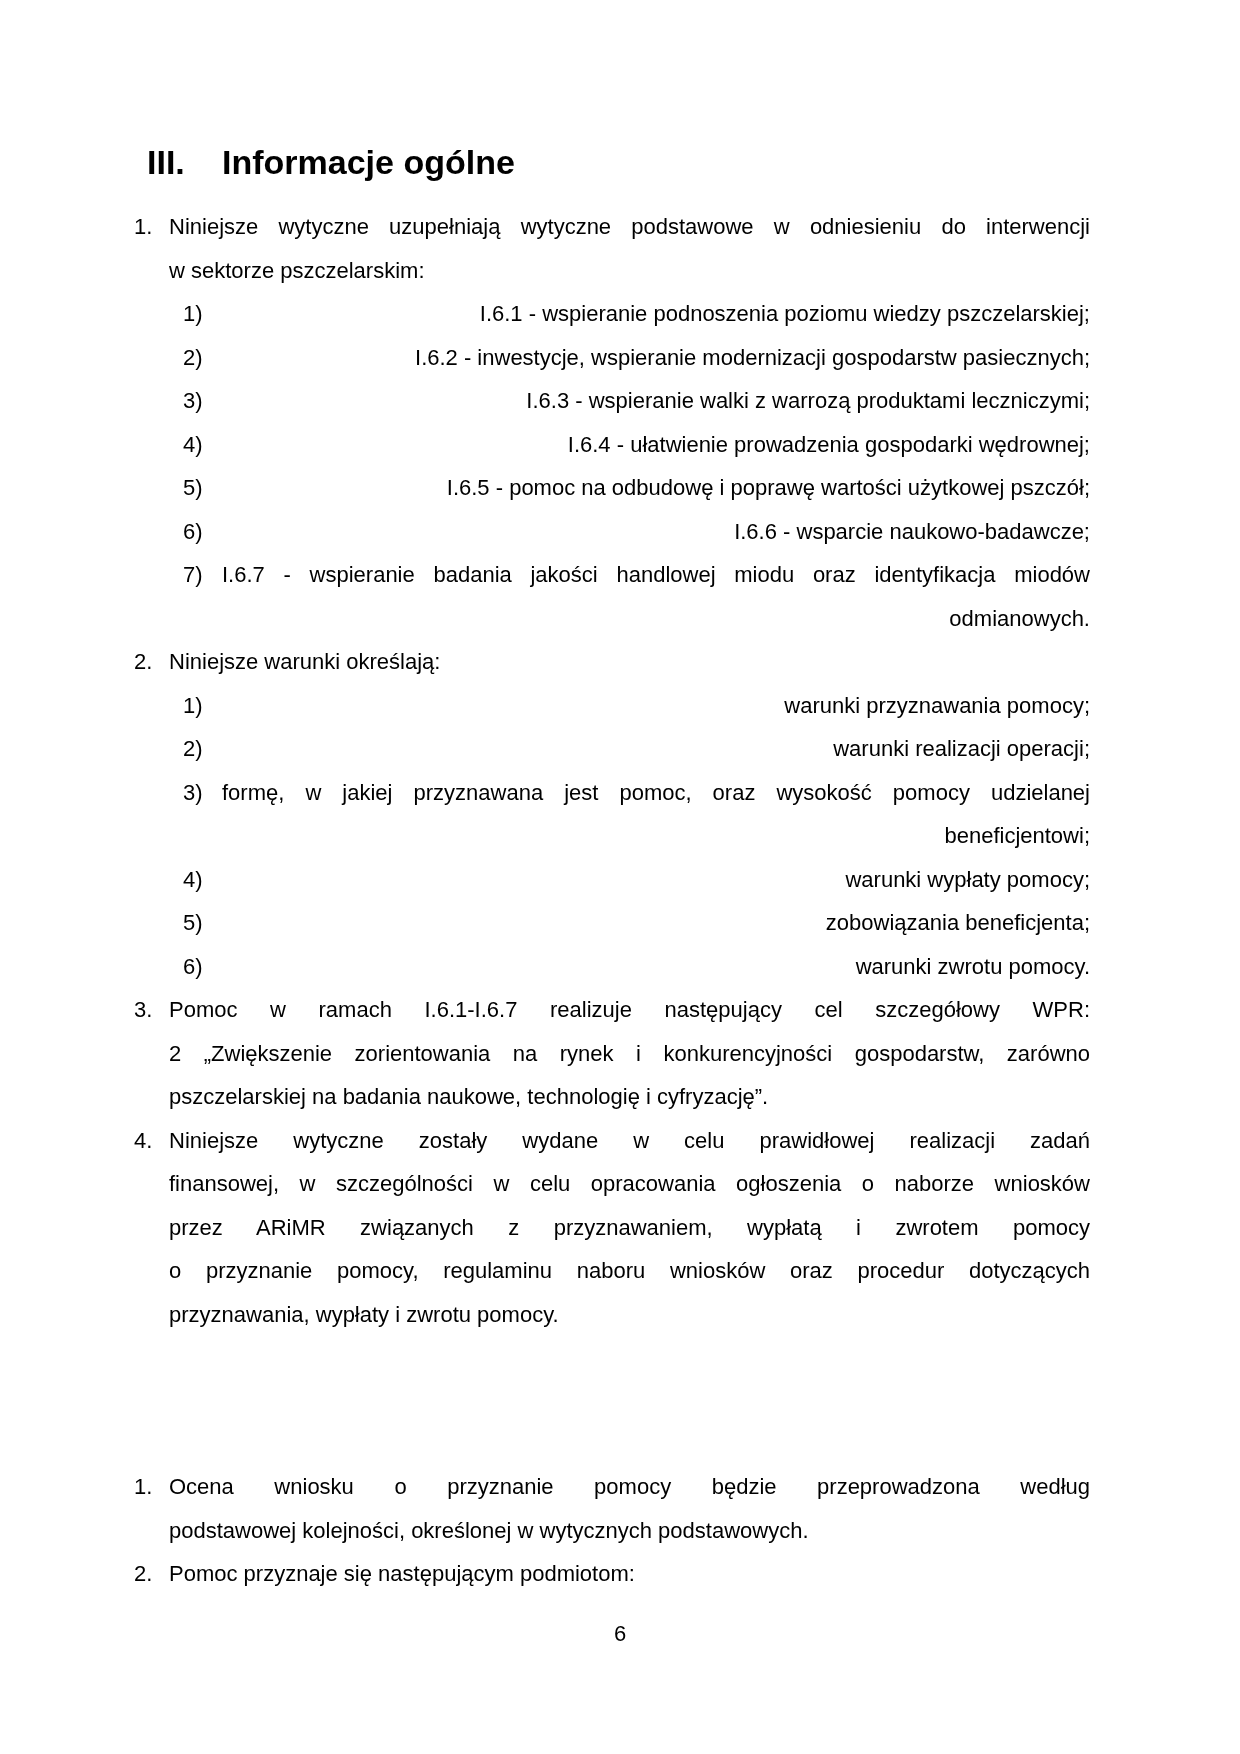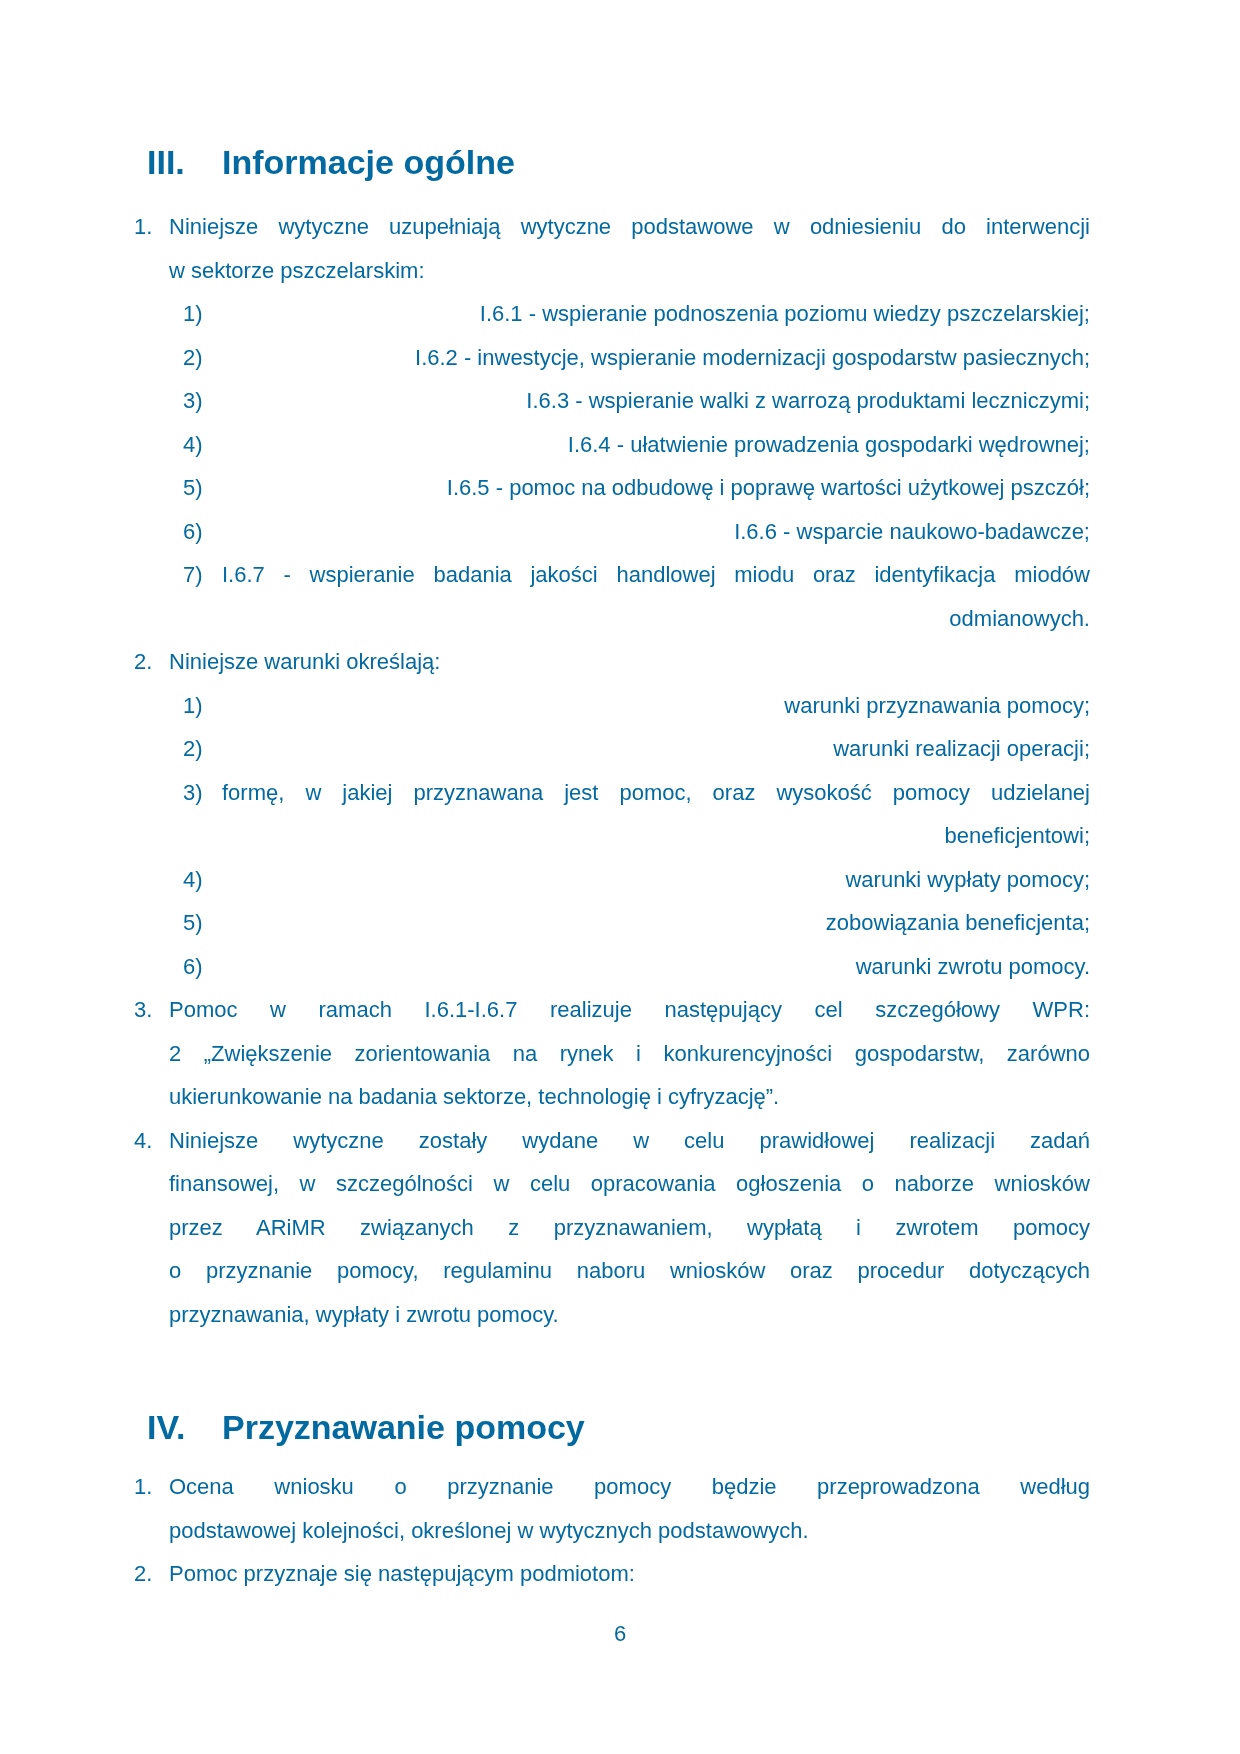--- a/index.html
+++ b/index.html
@@ -2,21 +2,21 @@
 <html><head>
 <meta charset="utf-8">
 <style>
   html, body { margin: 0; padding: 0; background: #ffffff; }
   .page {
     position: relative;
     width: 1240px;
     height: 1754px;
     background: #ffffff;
     font-family: "Liberation Sans", "DejaVu Sans", sans-serif;
-    color: #0369a1;
+    color: #000000;
     overflow: hidden;
   }
   .content {
     position: absolute;
     left: 134px;
     top: 0;
     width: 956px;
     height: 100%;
   }
   .section { position: absolute; left: 0; width: 956px; }
@@ -135,42 +135,38 @@
           <span class="t subt">warunki zwrotu pomocy.</span>
         </div>
         <div class="line">
           <span class="m">3.</span>
           <span class="t j">Pomoc w ramach I.6.1-I.6.7 realizuje następujący cel szczegółowy WPR:</span>
         </div>
         <div class="line">
           <span class="t j">2 „Zwiększenie zorientowania na rynek i konkurencyjności gospodarstw, zarówno</span>
         </div>
         <div class="line">
-          <span class="t">ukierunkowanie na badania sektorze, technologię i cyfryzację”.</span>
+          <span class="t">pszczelarskiej na badania naukowe, technologię i cyfryzację”.</span>
         </div>
         <div class="line">
           <span class="m">4.</span>
           <span class="t j">Niniejsze wytyczne zostały wydane w celu prawidłowej realizacji zadań</span>
         </div>
         <div class="line">
           <span class="t j">finansowej, w szczególności w celu opracowania ogłoszenia o naborze wniosków</span>
         </div>
         <div class="line">
           <span class="t j">przez ARiMR związanych z przyznawaniem, wypłatą i zwrotem pomocy</span>
         </div>
         <div class="line">
           <span class="t j">o przyznanie pomocy, regulaminu naboru wniosków oraz procedur dotyczących</span>
         </div>
         <div class="line">
           <span class="t">przyznawania, wypłaty i zwrotu pomocy.</span>
         </div>
-      </div>
-      <div class="section heading" style="top: 1404px;">
-        <span class="h-num">IV.</span>
-        <span class="h-title">Przyznawanie pomocy</span>
       </div>
       <div class="section" style="top: 1465px;">
         <div class="line">
           <span class="m">1.</span>
           <span class="t j">Ocena wniosku o przyznanie pomocy będzie przeprowadzona według</span>
         </div>
         <div class="line">
           <span class="t">podstawowej kolejności, określonej w wytycznych podstawowych.</span>
         </div>
         <div class="line">

